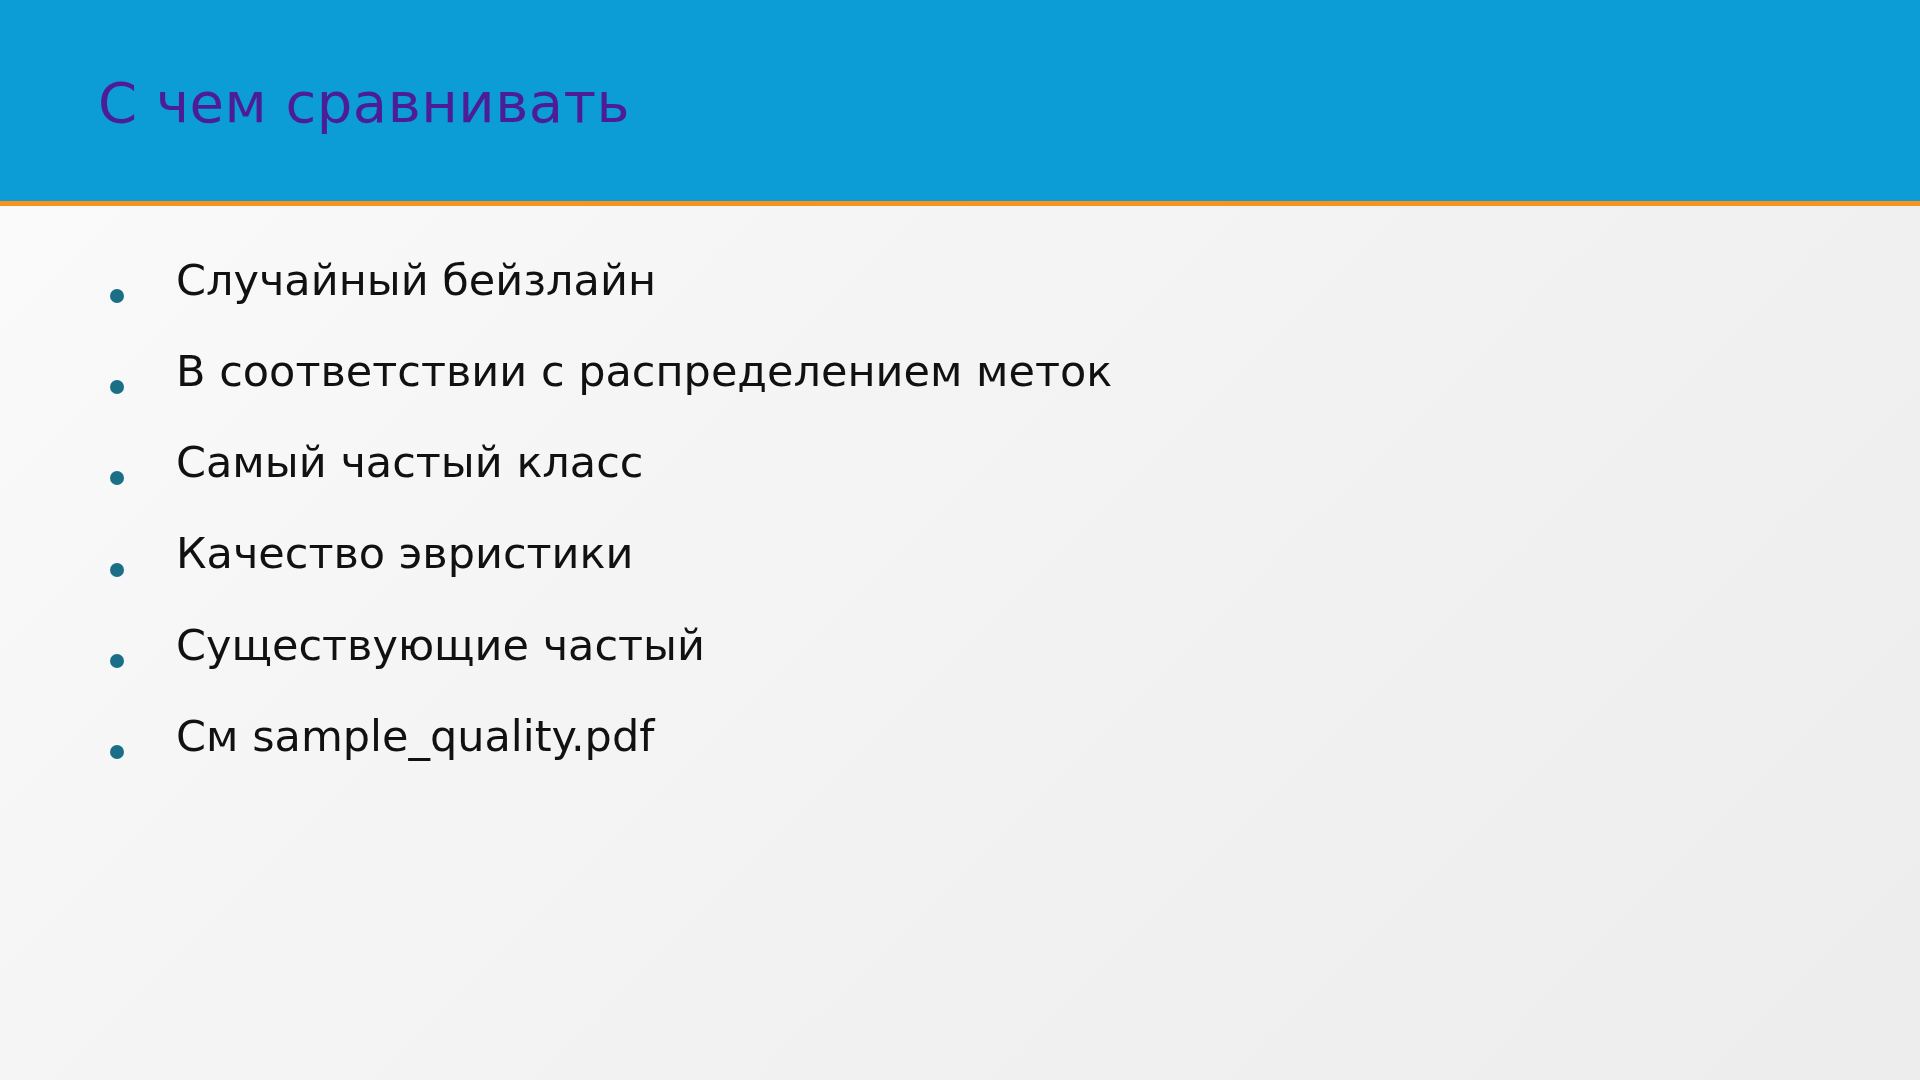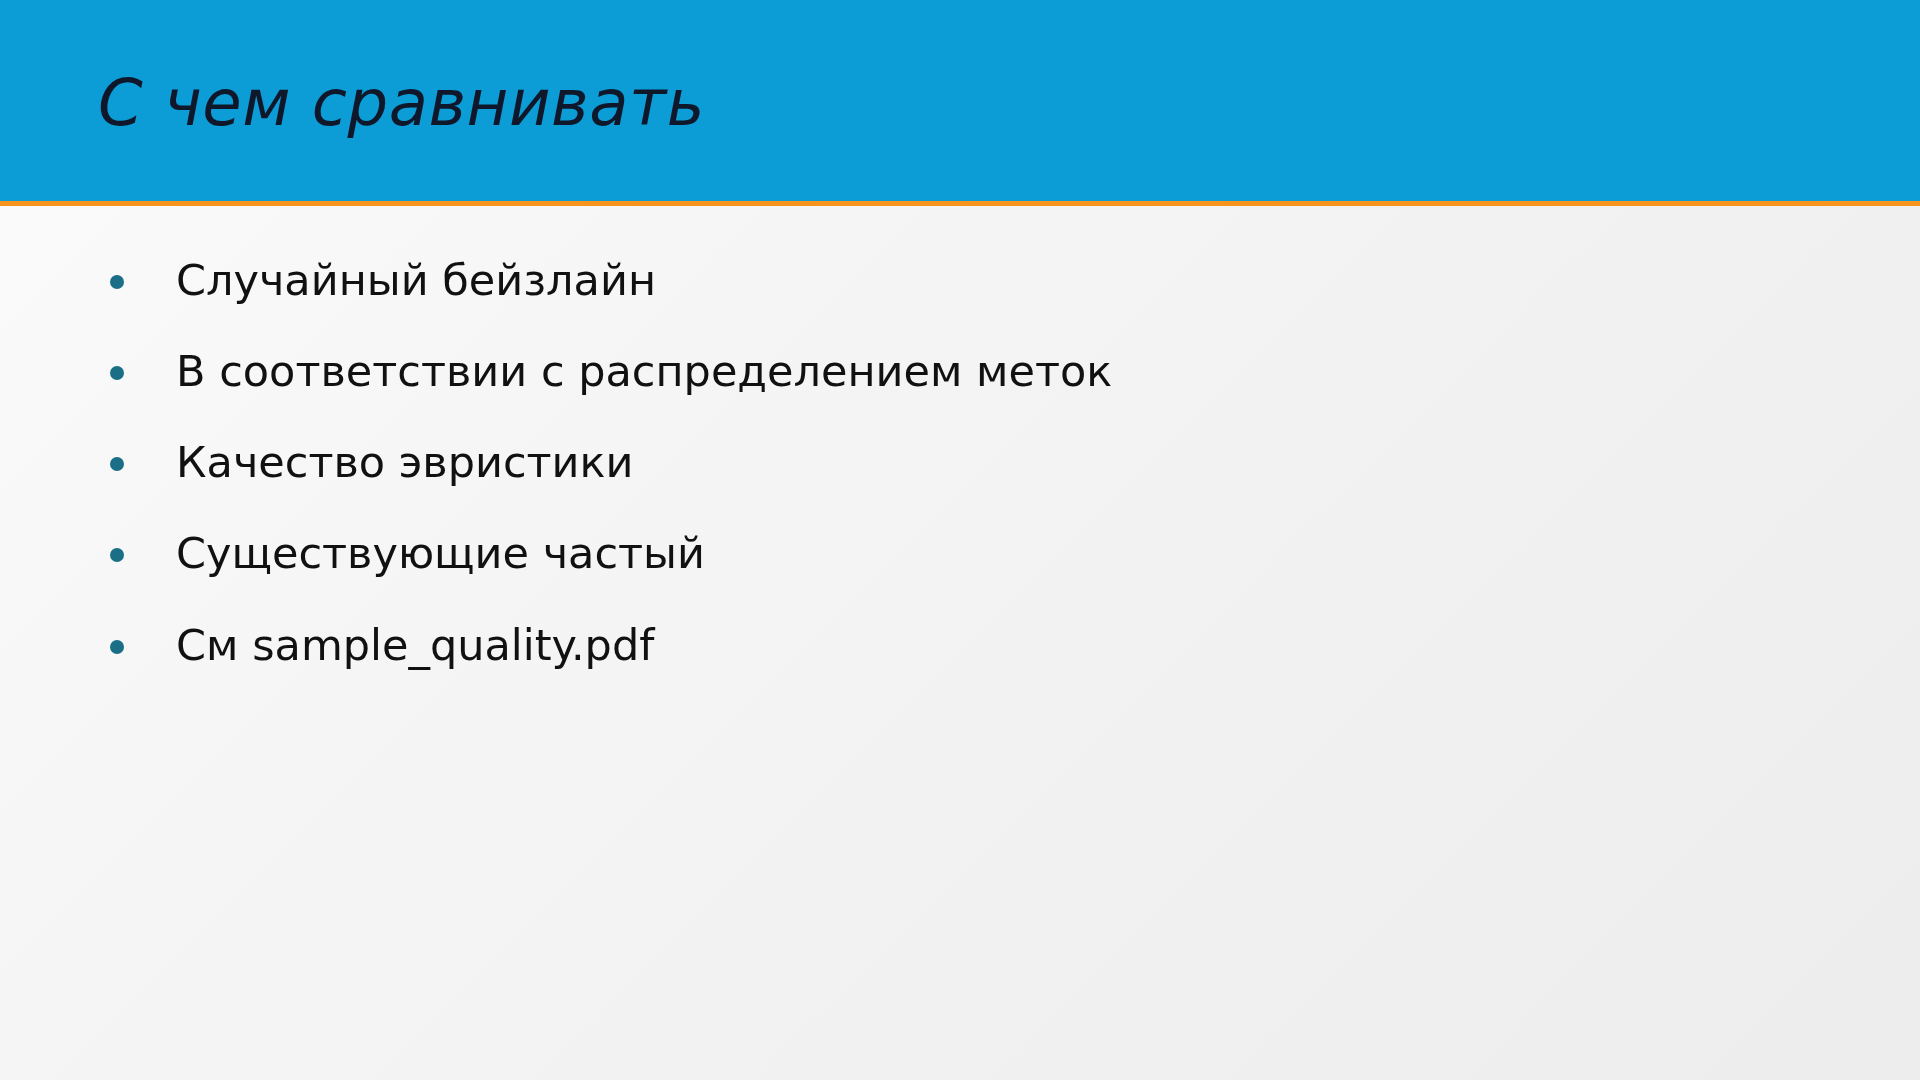--- a/index.html
+++ b/index.html
@@ -38,47 +38,46 @@
   .title-banner::after {
     content: "";
     position: absolute;
     left: 0;
     right: 0;
     bottom: 0;
     height: 5px;
     background: #f7941e;
   }
   .title-text {
-    color: #0f172a;
-    font-size: 64px;
+    color: #4c1d95;
+    font-size: 56px;
     font-weight: 400;
     line-height: 1;
     letter-spacing: 0.5px;
     margin-left: 98px;
     white-space: nowrap;
     font-family: "DejaVu Sans", sans-serif;
-    font-style: italic;
   }
 
   
   .body-area {
     flex: 1 1 auto;
     padding: 52px 100px 0 110px;
     box-sizing: border-box;
   }
 
   .bullet-list {
     list-style: none;
     margin: 0;
     padding: 0;
   }
 
   .bullet-item {
     display: flex;
-    align-items: flex-start;
+    align-items: flex-end;
     margin: 0 0 46px 0;
     line-height: 1;
   }
 
   .bullet-marker {
     flex: 0 0 auto;
     width: 14px;
     height: 14px;
     border-radius: 50%;
     background: #1a6f87;
@@ -110,20 +109,24 @@
       <li class="bullet-item">
         <span class="bullet-marker"></span>
         <span class="bullet-text">Случайный бейзлайн</span>
       </li>
 
       <li class="bullet-item">
         <span class="bullet-marker"></span>
         <span class="bullet-text">В соответствии с распределением меток</span>
       </li>
 
+      <li class="bullet-item">
+        <span class="bullet-marker"></span>
+        <span class="bullet-text">Самый частый класс</span>
+      </li>
 
       <li class="bullet-item">
         <span class="bullet-marker"></span>
         <span class="bullet-text">Качество эвристики</span>
       </li>
 
 
       <li class="bullet-item">
         <span class="bullet-marker"></span>
         <span class="bullet-text">Существующие частый</span>

